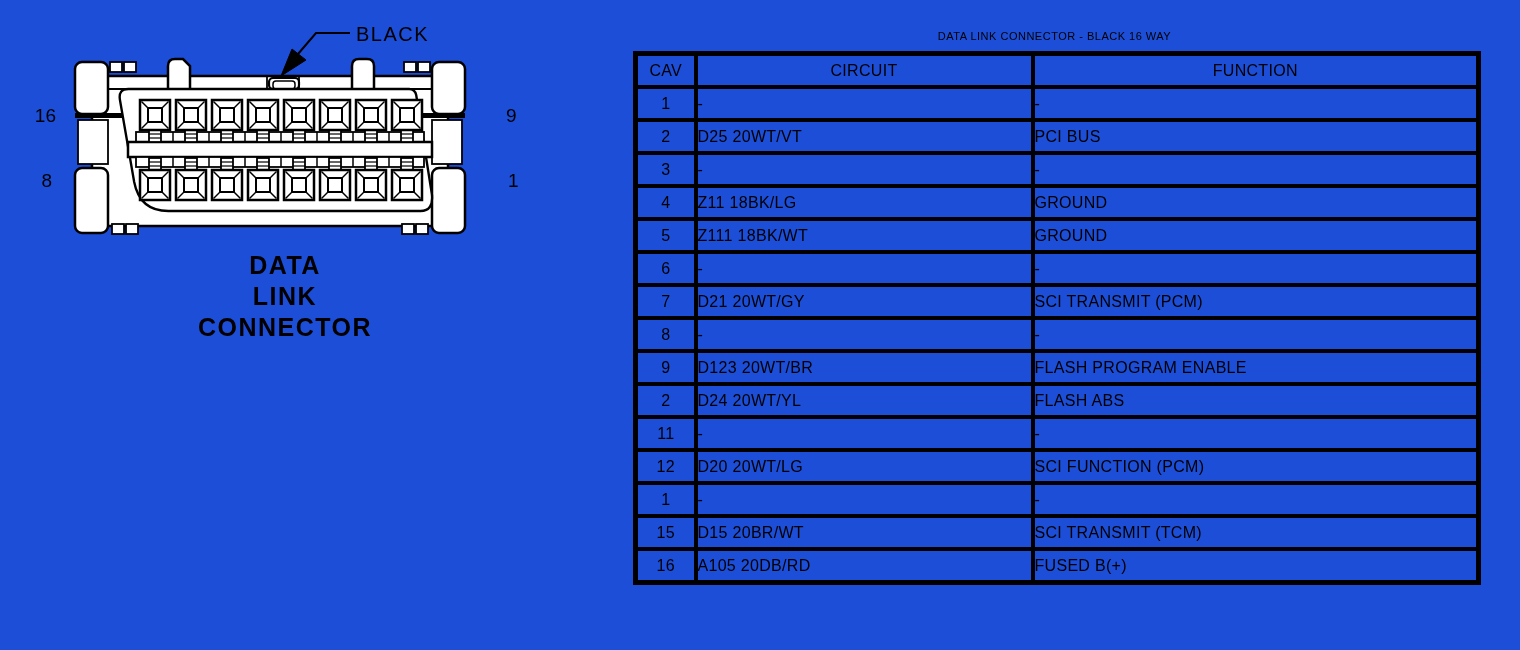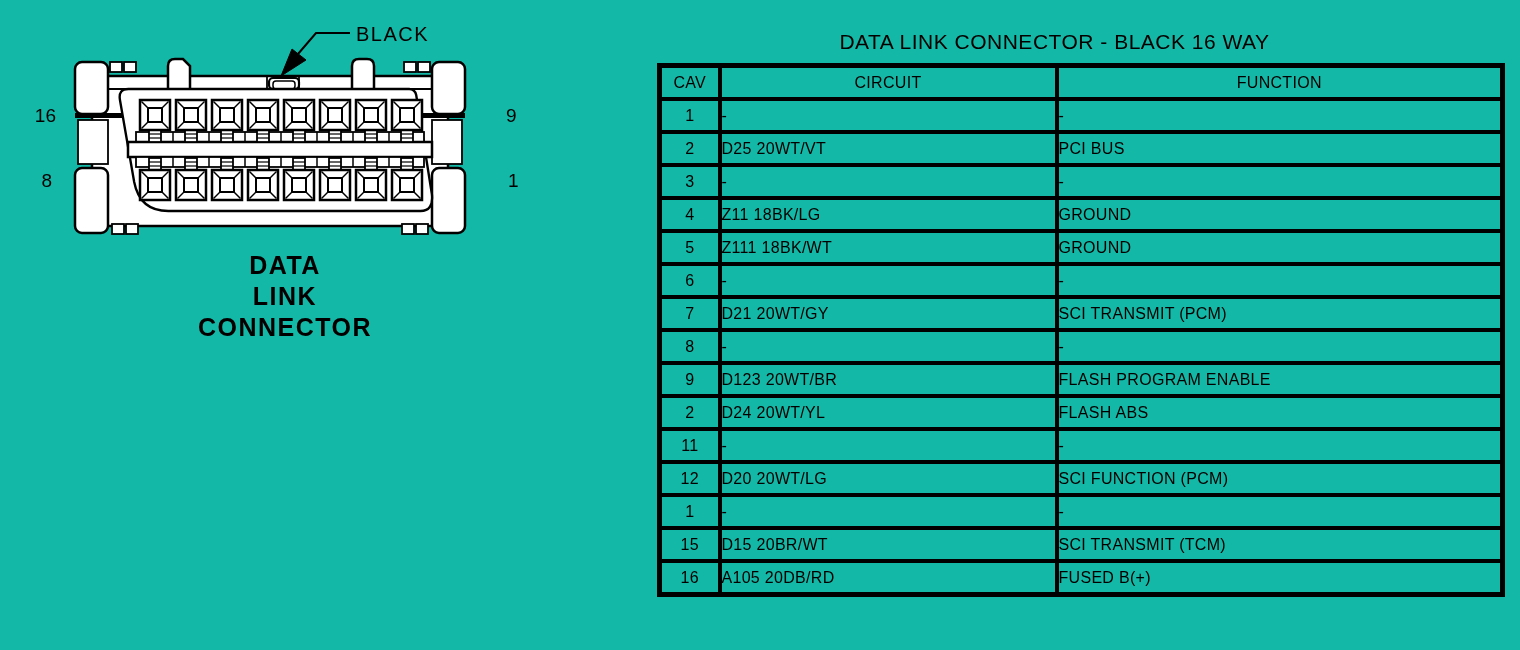--- a/index.html
+++ b/index.html
@@ -9,21 +9,21 @@
     width: 1520px;
     height: 650px;
     overflow: hidden;
     font-family: "Liberation Sans", sans-serif;
     color: #000;
   }
   .stage {
     position: relative;
     width: 1520px;
     height: 650px;
-    background: #14b8a6;
+    background: #1d4ed8;
   }
 
   
   .diagram-wrap {
     position: absolute;
     left: 0;
     top: 0;
     width: 580px;
     height: 370px;
   }
@@ -42,30 +42,29 @@
 
   
   .table-wrap {
     position: absolute;
     left: 633px;
     top: 30px;
     width: 843px;
   }
   .table-title {
     text-align: center;
-    font-size: 21px;
+    font-size: 11px;
     letter-spacing: 0.5px;
     margin-bottom: 9px;
     white-space: nowrap;
   }
   table.pinout {
     border-collapse: collapse;
     width: 843px;
     table-layout: fixed;
-    margin-left: 24px;
   }
   table.pinout td, table.pinout th {
     border: 4px solid #000;
     height: 29px;
     font-size: 16px;
     font-weight: normal;
     letter-spacing: 0.3px;
     padding: 0;
     overflow: hidden;
     white-space: nowrap;

